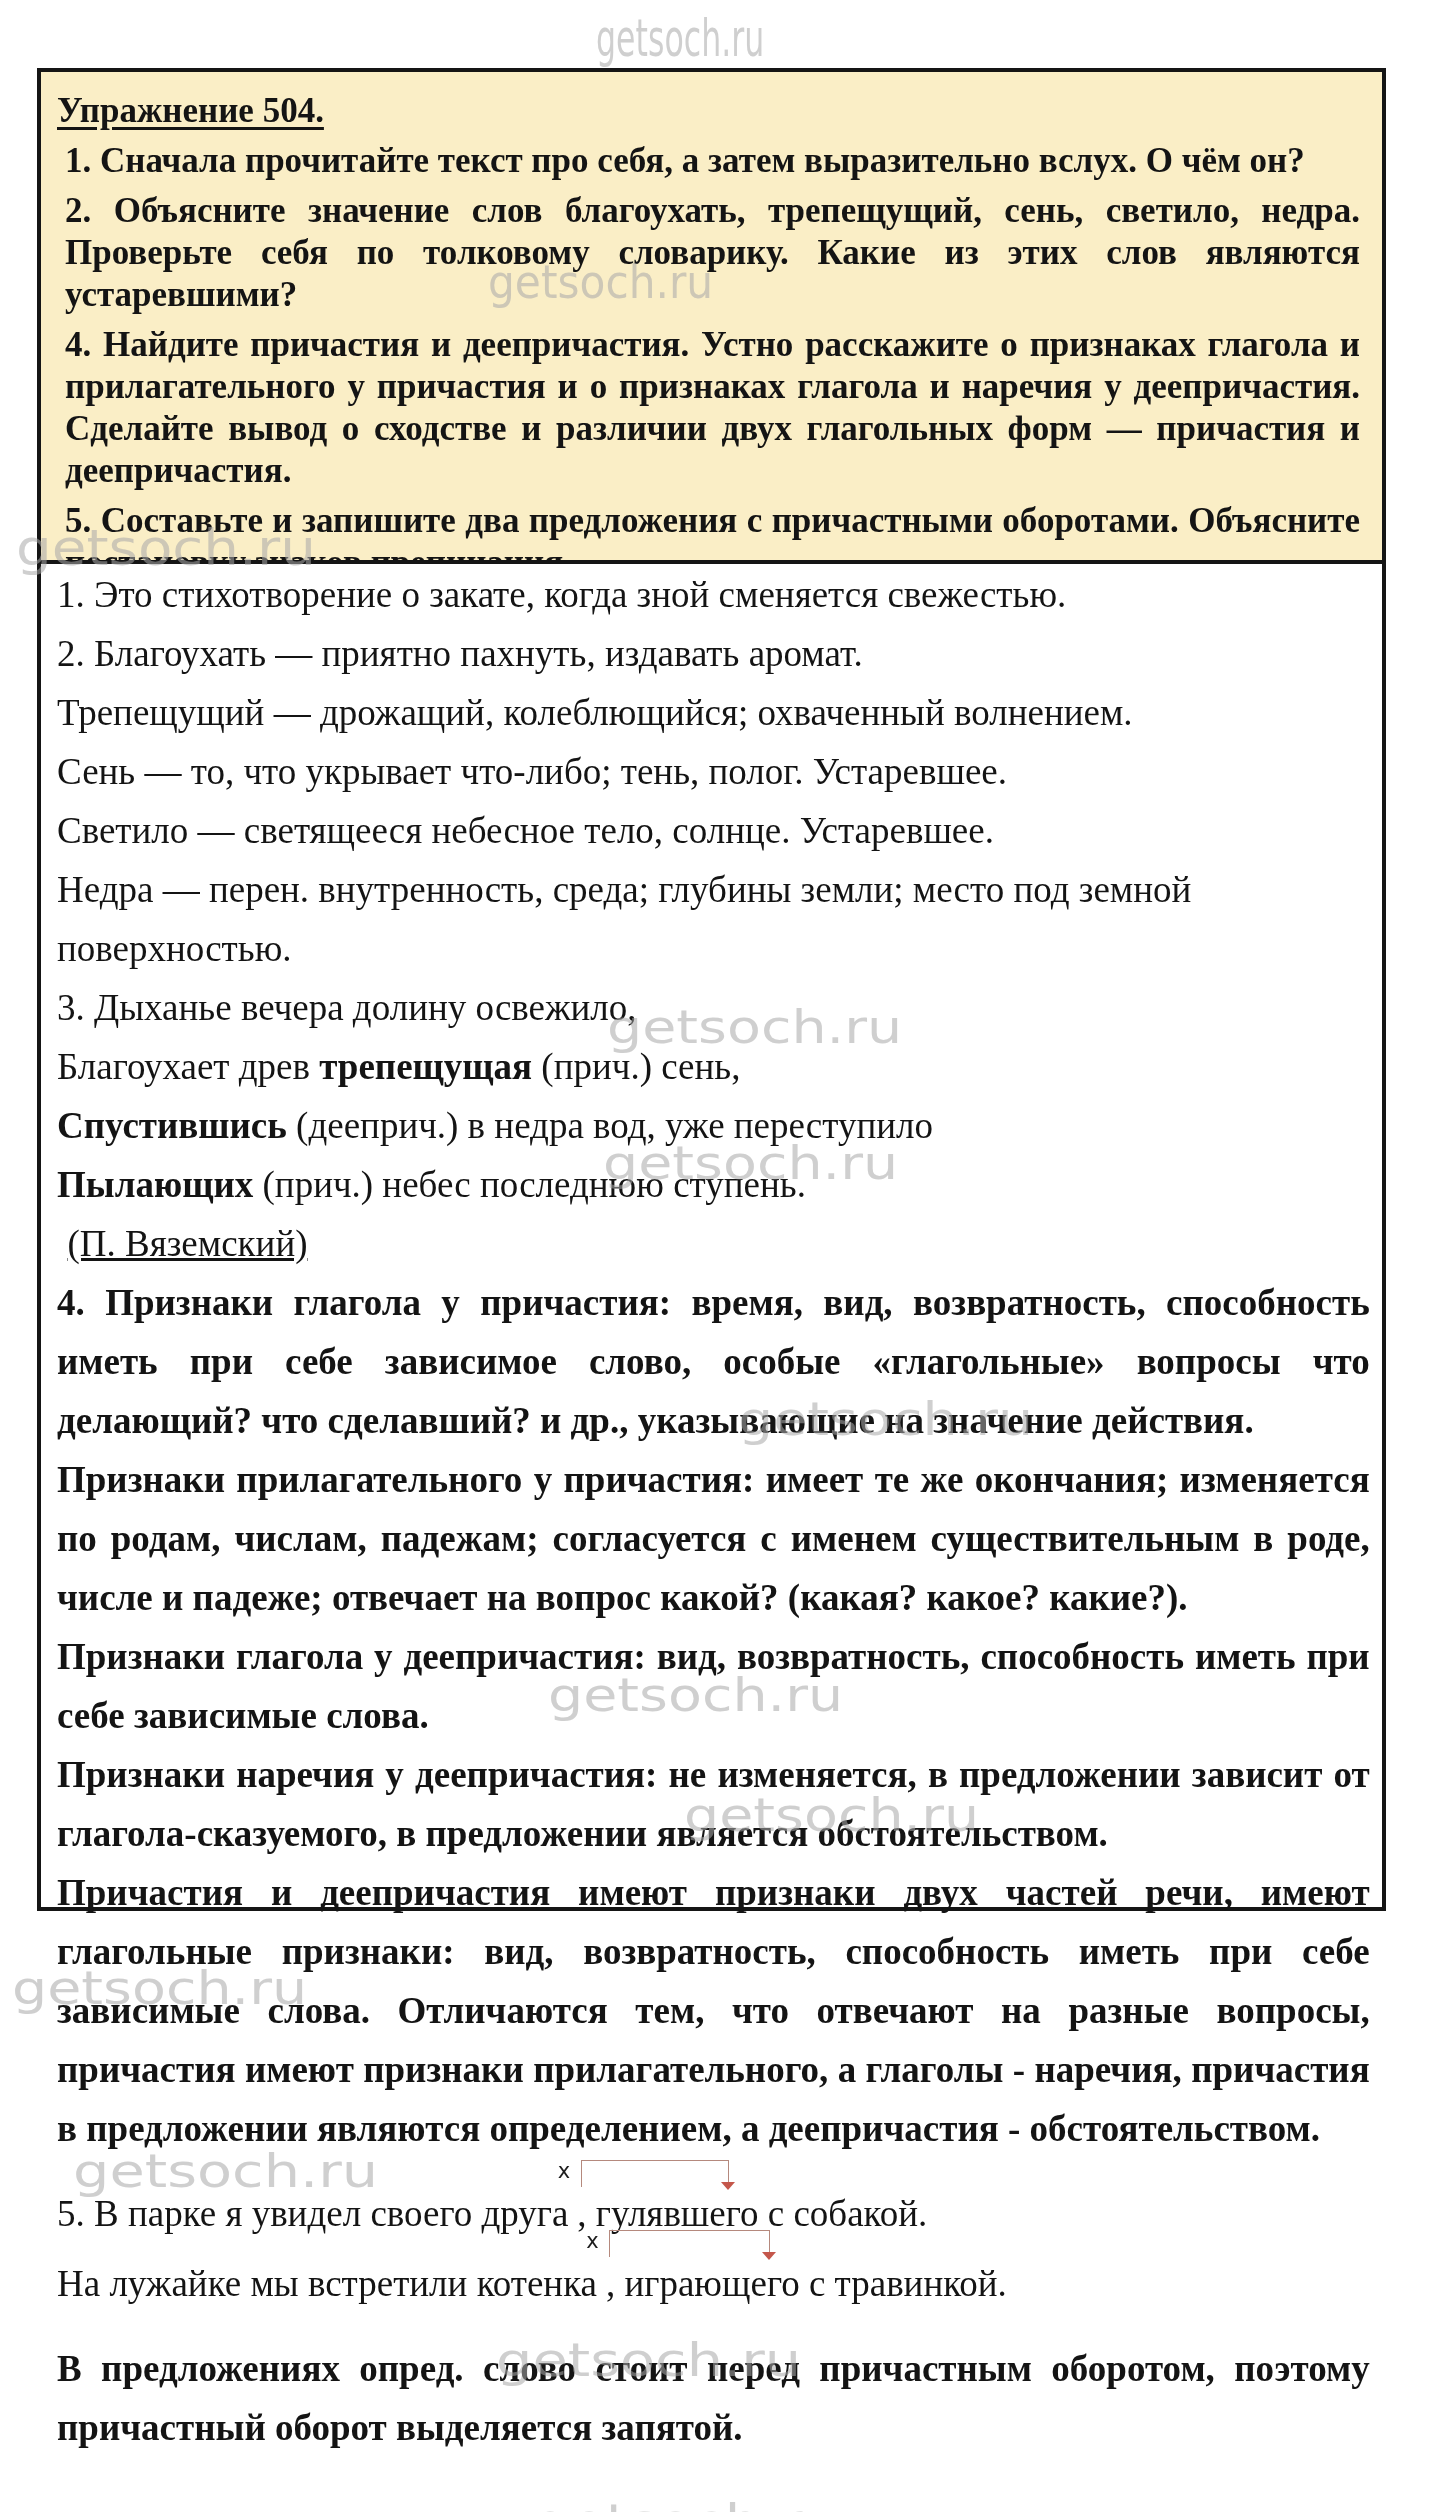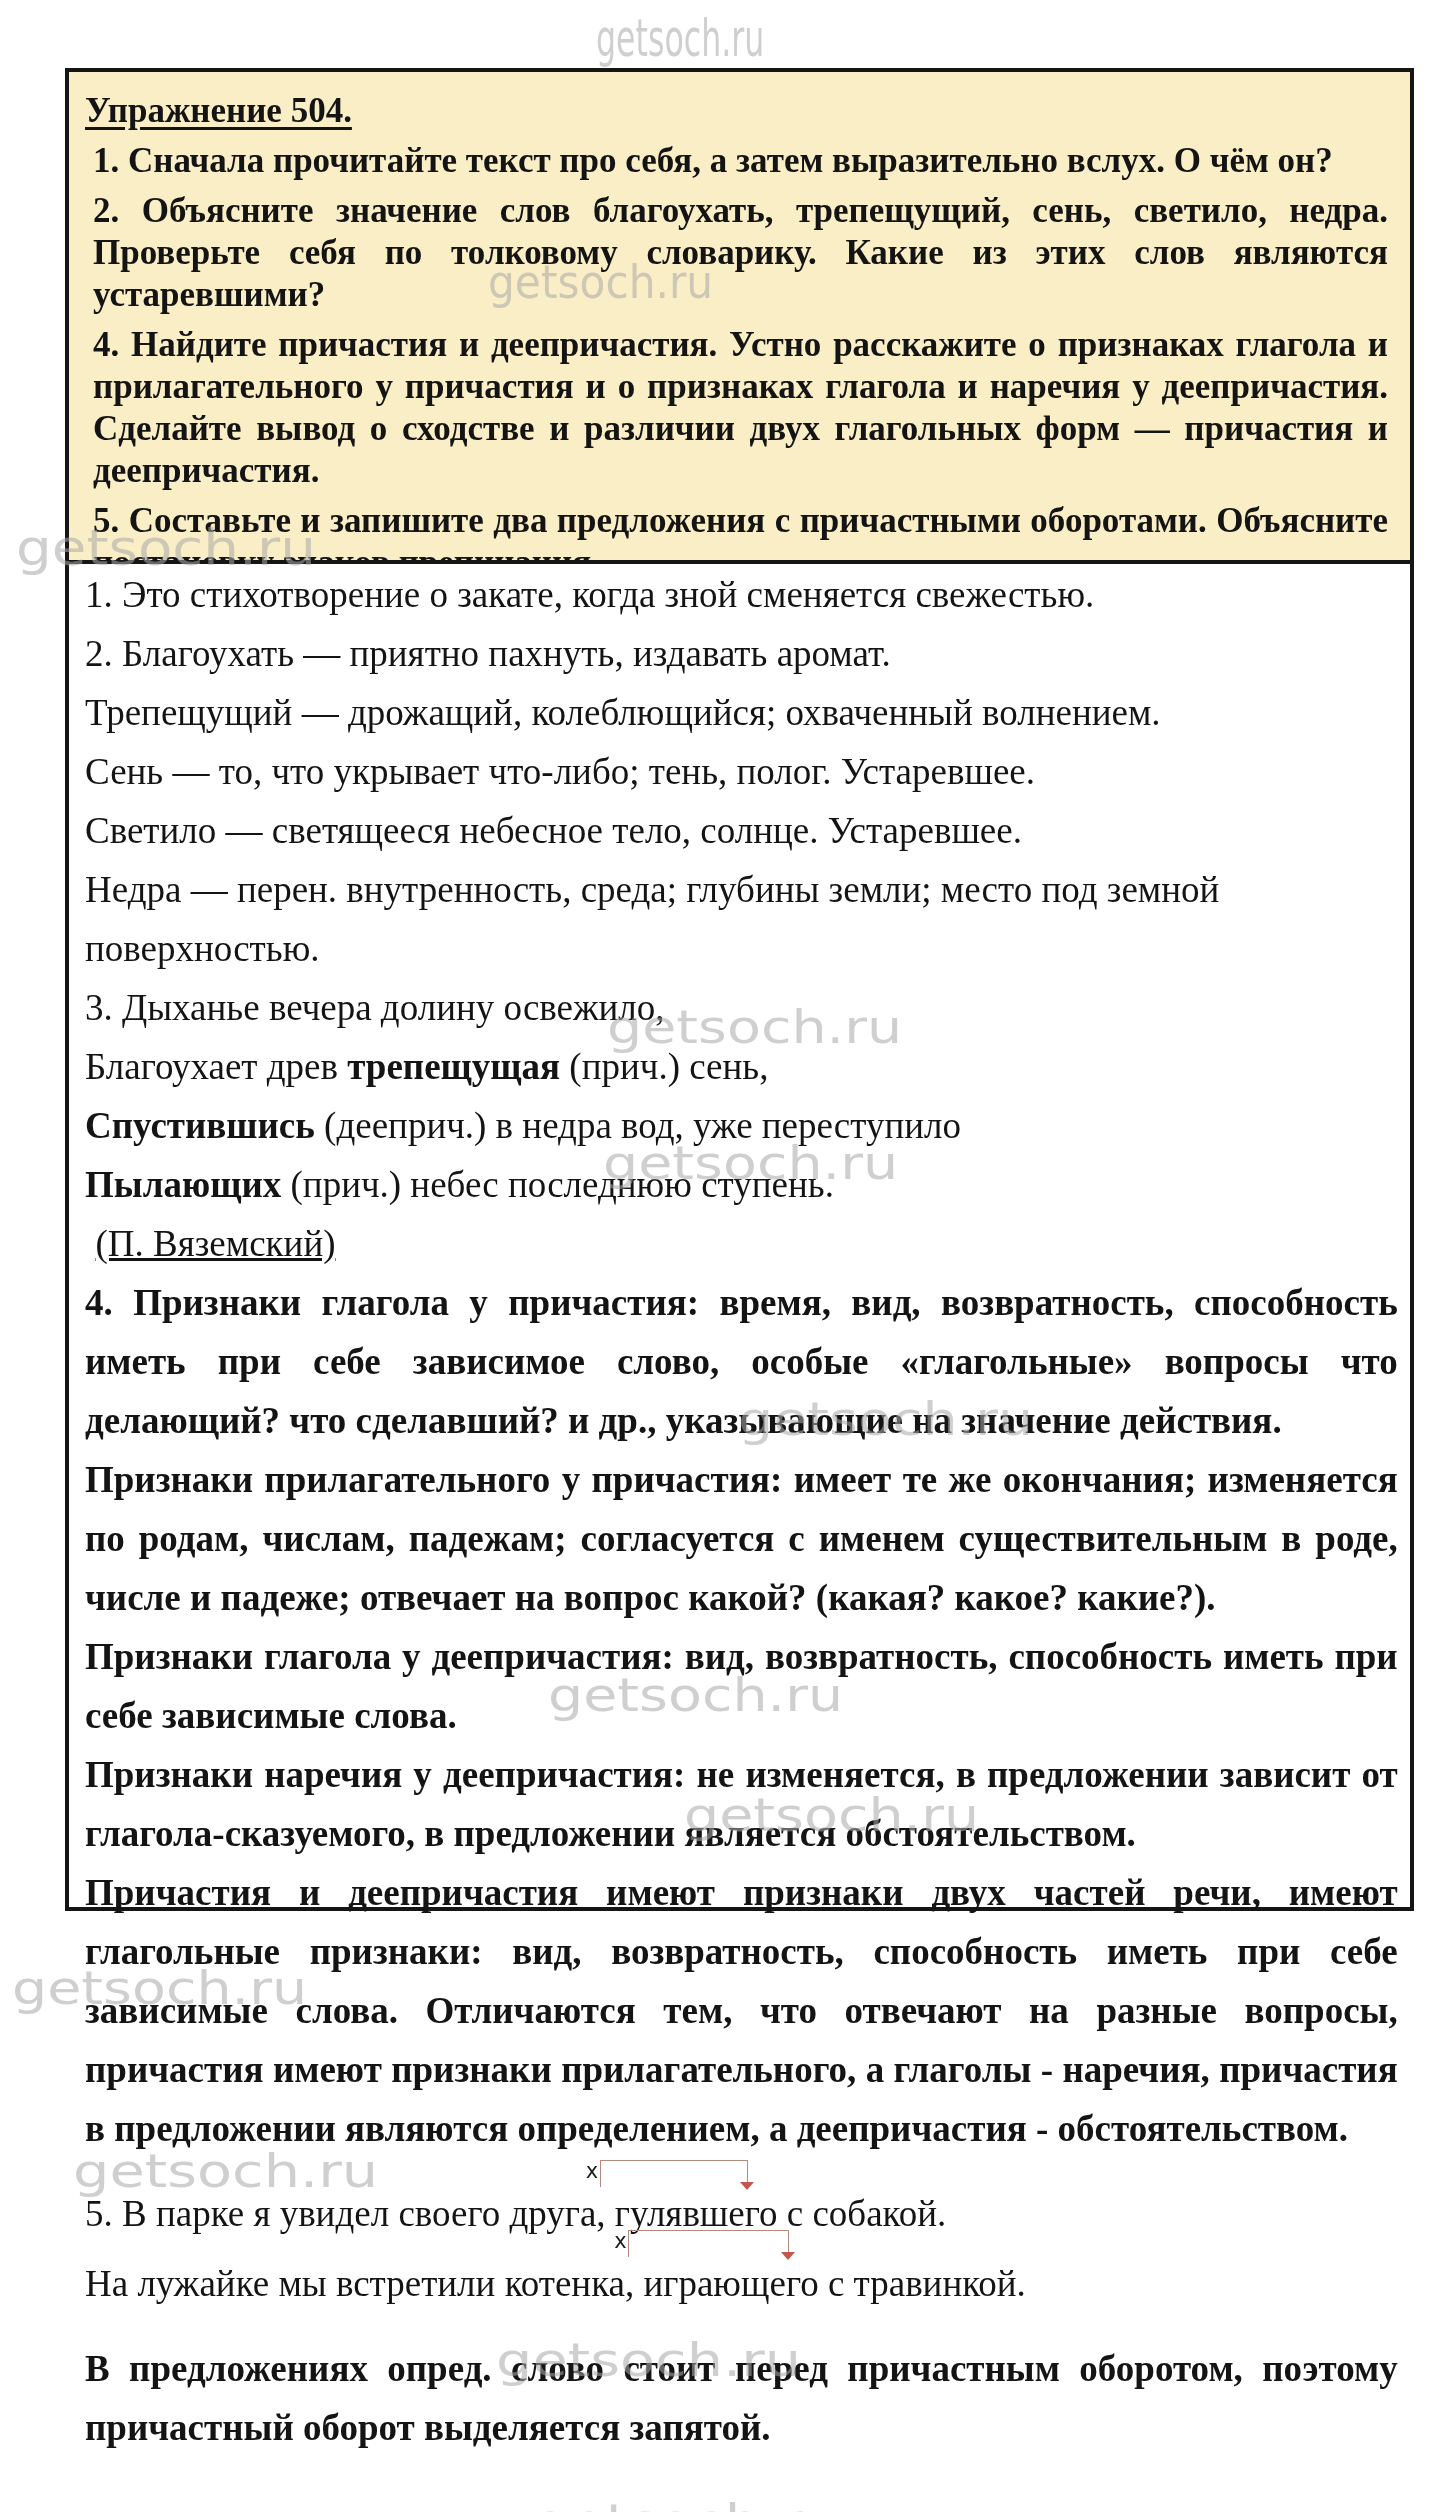--- a/index.html
+++ b/index.html
@@ -5,21 +5,21 @@
   html,body{margin:0;padding:0;}
   .page{
     position:relative;
     width:1451px;height:2512px;
     background:#ffffff;
     overflow:hidden;
     font-family:"Liberation Serif", serif;
     color:#141414;
   }
   .doc-frame{
-    position:absolute;left:65px;top:68px;
+    position:absolute;left:37px;top:68px;
     width:1349px;height:1843px;
     border:4.4px solid #151515;
     box-sizing:border-box;
     background:#ffffff;
   }
   
   .task-box{
     background:#faeec6;
     border-bottom:4.4px solid #151515;
     box-sizing:border-box;
@@ -53,21 +53,21 @@
   .seg-b{font-weight:bold;}
   .seg-i{}
   
   .def-word{position:relative;}
   .x-mark{
     position:absolute;top:-32px;right:-1.8px;
     font:21px/1 "DejaVu Sans", sans-serif;
     color:#1d1d1d;
   }
   
-  .bracket{position:relative;}
+  .bracket{position:relative;margin-left:9px;}
   .bracket::before{
     content:"";
     position:absolute;left:3.5px;right:30px;top:-33px;height:26px;
     border:1.8px solid #b5897d;
     border-bottom:none;
   }
   .bracket::after{
     content:"";
     position:absolute;right:24px;top:-11.4px;
     width:0;height:0;

